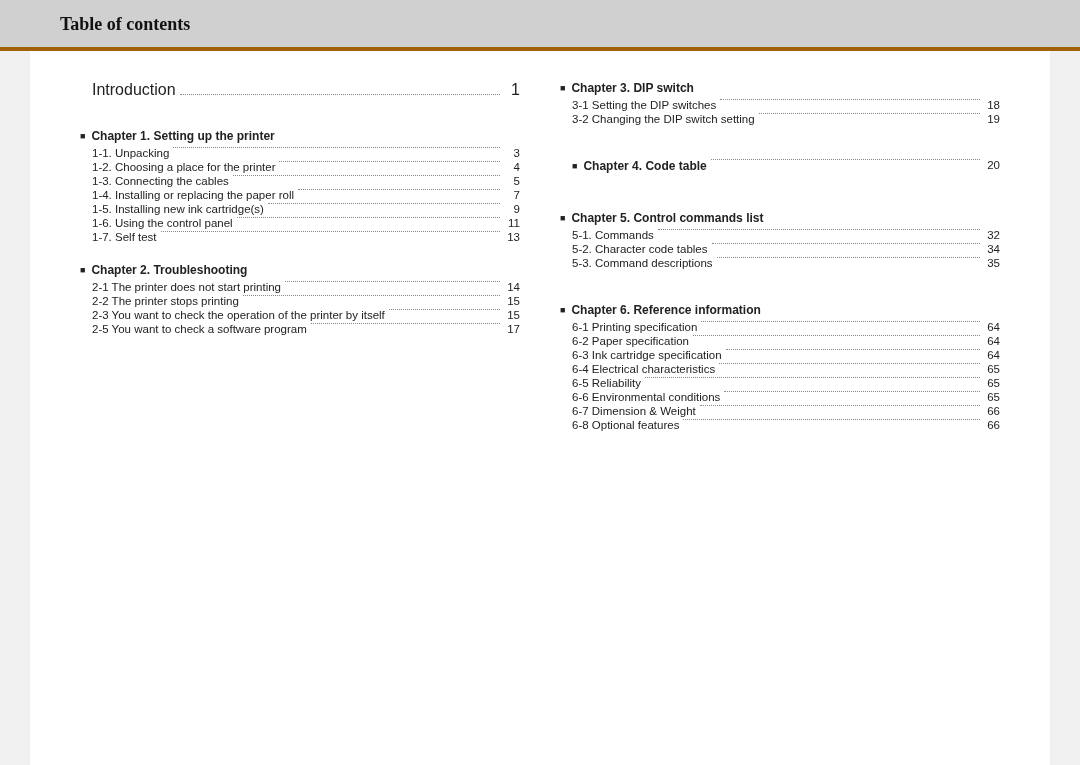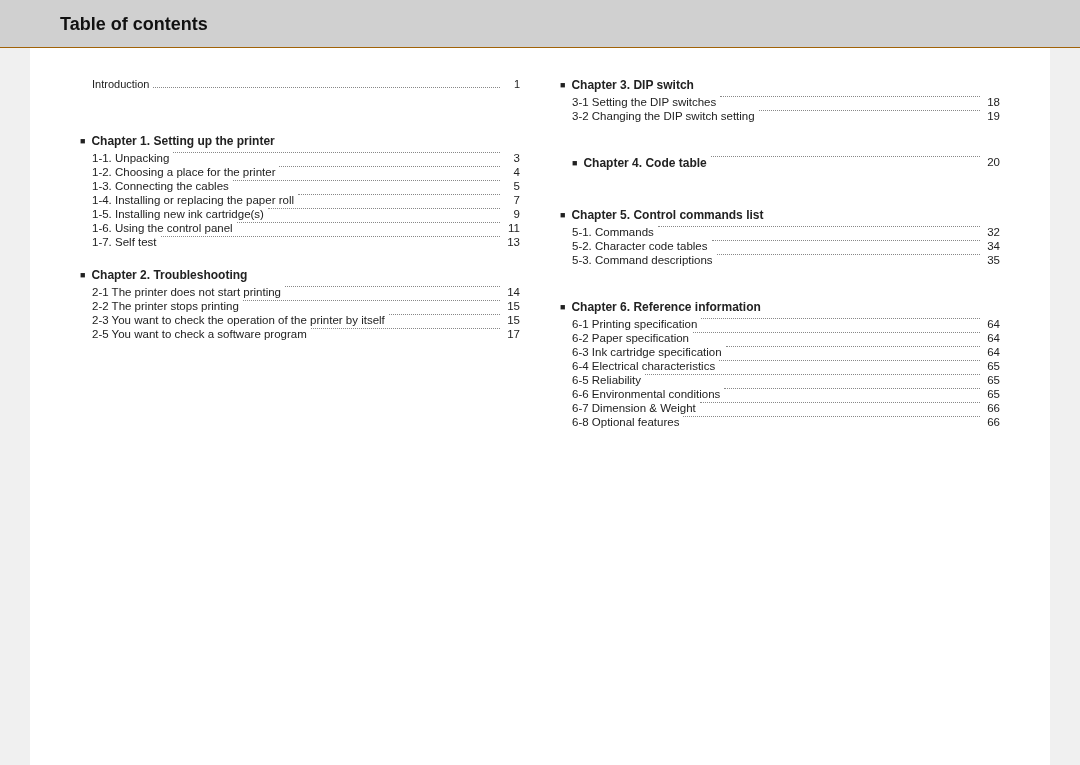--- a/index.html
+++ b/index.html
@@ -22,21 +22,22 @@
       width: 1080px;
       height: 765px;
       background: #f0f0f0;
       display: flex;
       flex-direction: column;
     }
 
     .header-bar {
       background: #d0d0d0;
       padding: 14px 60px 12px 60px;
-      border-bottom: 1px solid #a16207;
+      border-bottom: 4px solid #a16207;
+      font-family: Liberation Serif, serif;
     }
 
     .header-title {
       font-size: 18px;
       font-weight: bold;
       color: #111;
     }
 
     .content-area {
       flex: 1;
@@ -104,22 +105,22 @@
     .toc-page {
       white-space: nowrap;
       flex-shrink: 0;
       text-align: right;
       min-width: 16px;
     }
 
     .intro-entry {
       display: flex;
       align-items: baseline;
-      margin-bottom: 26px;
-      font-size: 11px;
+      margin-bottom: 12px;
+      font-size: 16px;
       padding-left: 12px;
     }
 
   </style>
 </head>
 <body>
 
 <div class="page-container">
 
   <div class="header-bar">

